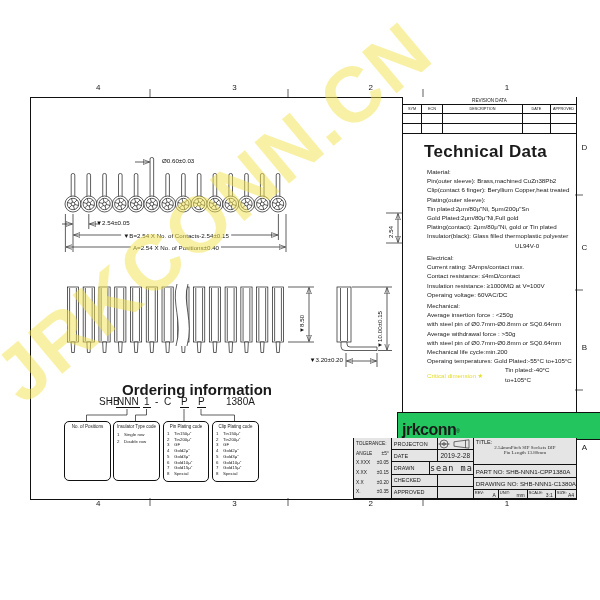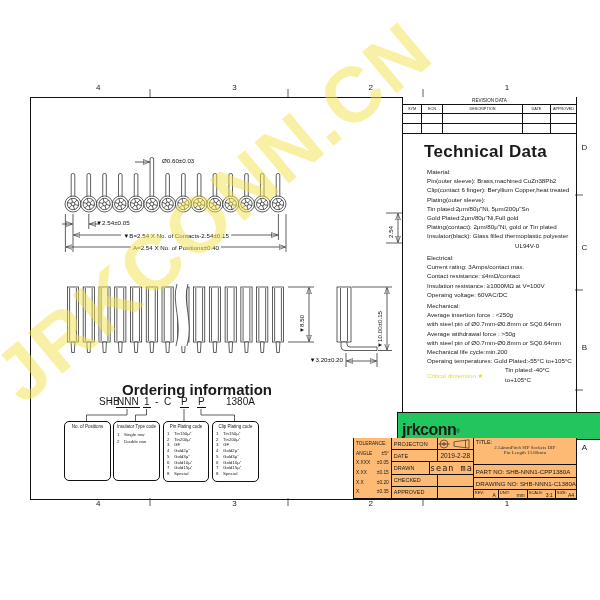--- a/index.html
+++ b/index.html
@@ -51,21 +51,21 @@
   .obox-rows>div{display:flex;}
   .obox-rows span:first-child{width:7px;}
   #obox2 .obox-rows{line-height:7px;}
   
   #logo-box{left:353px;top:412px;width:222px;height:26px;border:0.8px solid #111;z-index:2;display:flex;align-items:flex-end;background:#22c55e;margin-left:44px;}
   #logo-text{font-size:16px;font-weight:bold;letter-spacing:-.5px;padding-left:4px;}
   #logo-reg{font-size:5px;vertical-align:top;position:relative;top:-5px;}
   #company{flex:1;text-align:center;line-height:1;}
   #company-cn{font-size:11.5px;letter-spacing:.5px;}
   #company-en{font-size:4.6px;margin-top:1px;}
-  #tblock{left:353px;top:438px;width:222px;height:60px;border:0.8px solid #111;border-top:none;display:flex;z-index:2;background:#fdba74;}
+  #tblock{left:353px;top:438px;width:222px;height:60px;border:0.8px solid #111;border-top:none;display:flex;z-index:2;background:#e5e5e5;}
   #tb-col1{width:49px;border-right:0.8px solid #111;font-size:4.8px;padding:1px 2px;}
   #tb-col1 .tr-row{display:flex;justify-content:space-between;height:9.6px;align-items:center;}
   #tb-col2{width:81px;border-right:0.8px solid #111;display:flex;flex-direction:column;}
   .i-row{display:flex;height:12px;border-bottom:0.8px solid #111;}
   .i-row:last-child{border-bottom:none;}
   .i-label{width:43px;border-right:0.8px solid #111;font-size:5.5px;display:flex;align-items:center;padding-left:2px;}
   .i-value{flex:1;font-size:6.5px;display:flex;align-items:center;justify-content:center;overflow:visible;white-space:nowrap;}
   .drawn-sig{font-family:"DejaVu Sans Mono",monospace;font-size:8.5px;letter-spacing:1px;}
   #tb-col3{flex:1;display:flex;flex-direction:column;}
   #tb-title-row{height:26px;border-bottom:0.8px solid #111;position:relative;}

